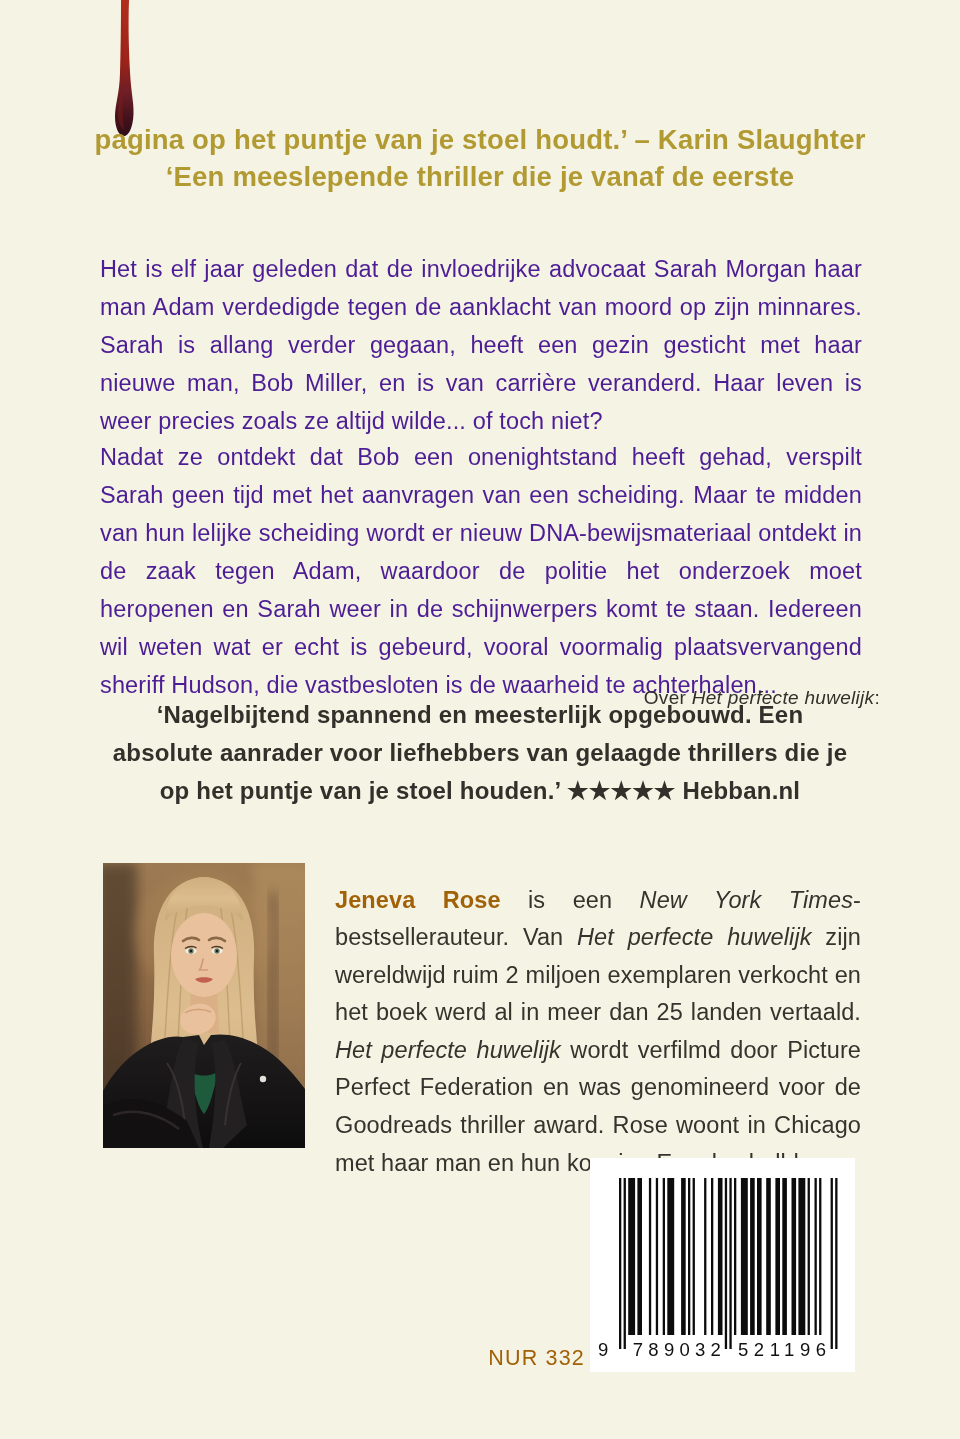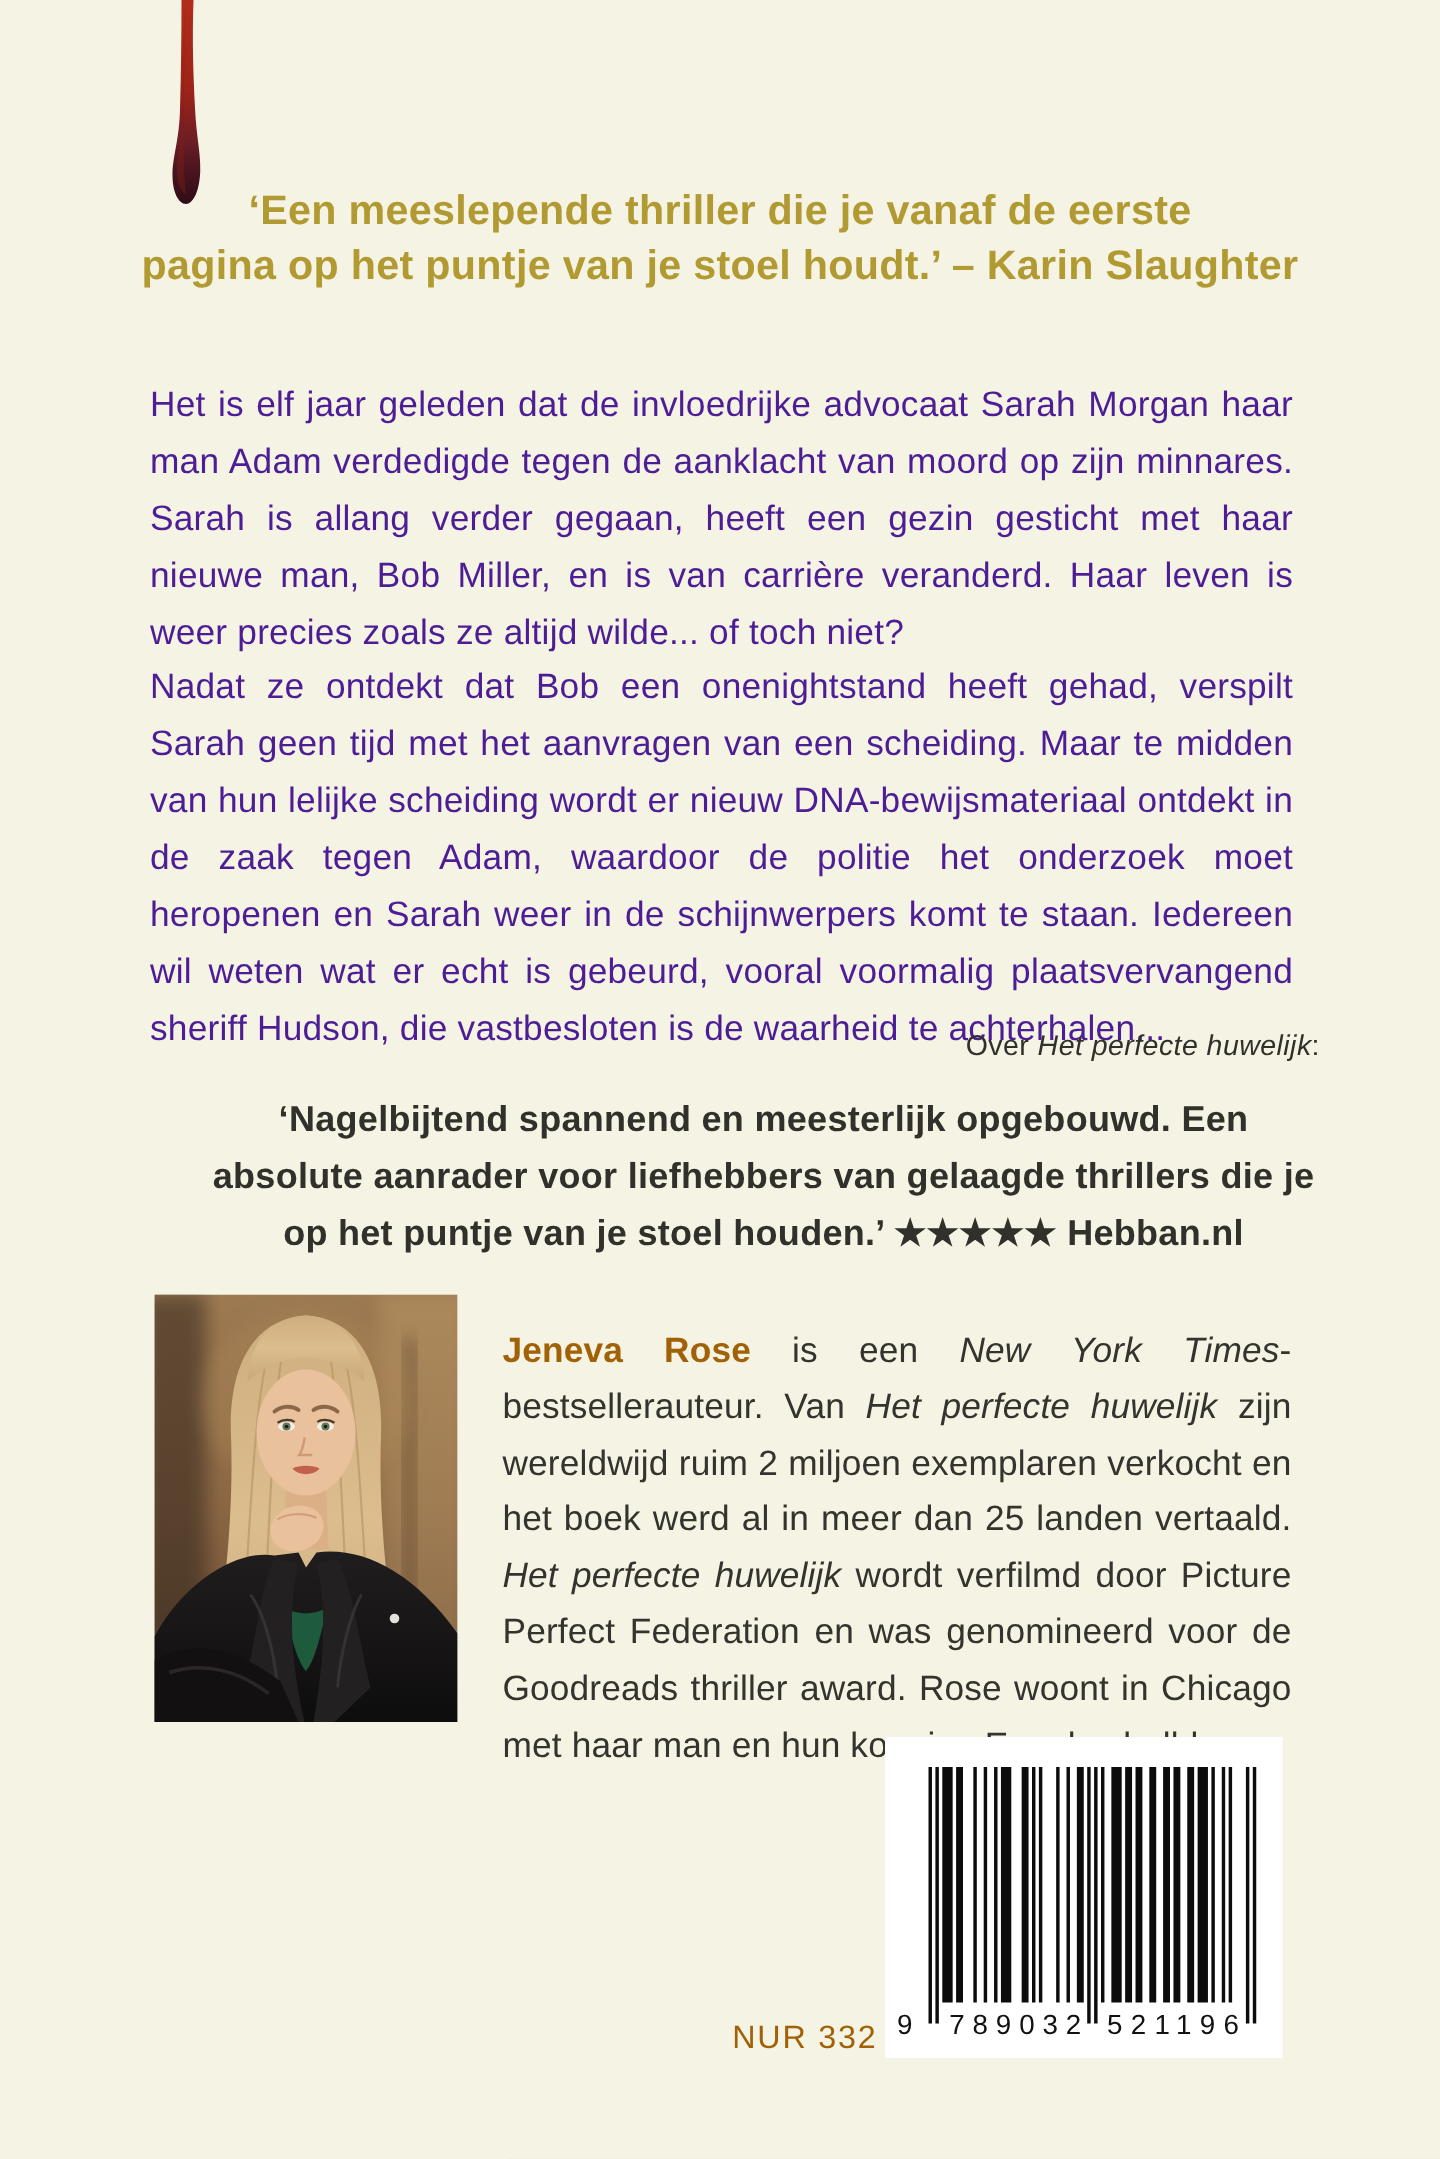--- a/index.html
+++ b/index.html
@@ -43,27 +43,26 @@
   .para2{top:414px;}
 
   
   .over-heading{
     left:80px;top:687px;width:800px;
     text-align:right;
     font-size:19px;
     letter-spacing:.3px;
   }
   .hebban-quote{
-    left:105px;top:728px;width:750px;
+    left:105px;top:696px;width:750px;
     text-align:center;
     font-weight:700;
     font-size:24px;
     line-height:38px;
     letter-spacing:.2px;
-    margin-left:29px;
   }
 
   
   .author-photo{
     left:103px;top:863px;width:202px;height:285px;
     display:block;
   }
   .author-bio{
     left:335px;top:858px;width:526px;
     font-size:23.5px;
@@ -104,22 +103,22 @@
         <stop offset="0.68" stop-color="#6e1e26"></stop>
         <stop offset="0.86" stop-color="#45121d"></stop>
         <stop offset="1" stop-color="#300d16"></stop>
       </linearGradient>
     </defs>
     <path fill="url(#bloodGrad)" d="M15 0 L23 0 C22 28 23 52 24 72 C25 92 28 103 27.5 114 C27 128 22.5 136 18 136 C13 136 9 128 9 117 C9 104 13.5 94 14 73 C14.7 48 15 24 15 0 Z"></path>
     <path fill="#7e1e16" opacity="0.45" d="M17 4 C17 40 16.5 70 16.5 95 C16.5 110 17 122 18 130 C14 127 12 121 12 115 C12 103 15.5 94 16 72 C16.4 48 16.6 22 17 4 Z"></path>
   </svg>
 
   <div class="abs top-quote">
+    <div>pagina op het puntje van je stoel houdt.’ – Karin Slaughter</div>
     <div>‘Een meeslepende thriller die je vanaf de eerste</div>
-    <div>pagina op het puntje van je stoel houdt.’ – Karin Slaughter</div>
   </div>
 
   <p class="abs para para1">Het is elf jaar geleden dat de invloedrijke advocaat Sarah Morgan haar man Adam verdedigde tegen de aanklacht van moord op zijn minnares. Sarah is allang verder gegaan, heeft een gezin gesticht met haar nieuwe man, Bob Miller, en is van carrière veranderd. Haar leven is weer precies zoals ze altijd wilde... of toch niet?</p>
   <p class="abs para para2">Nadat ze ontdekt dat Bob een onenightstand heeft gehad, verspilt Sarah geen tijd met het aanvragen van een scheiding. Maar te midden van hun lelijke scheiding wordt er nieuw DNA-bewijsmateriaal ontdekt in de zaak tegen Adam, waardoor de politie het onderzoek moet heropenen en Sarah weer in de schijnwerpers komt te staan. Iedereen wil weten wat er echt is gebeurd, vooral voormalig plaatsvervangend sheriff Hudson, die vastbesloten is de waarheid te achterhalen...</p>
 
   <div class="abs over-heading">Over <i>Het perfecte huwelijk</i>:</div>
   <div class="abs hebban-quote">‘Nagelbijtend spannend en meesterlijk opgebouwd. Een absolute aanrader voor liefhebbers van gelaagde thrillers die je op het puntje van je stoel houden.’ ★★★★★ Hebban.nl</div>
 
   <svg class="abs author-photo" viewBox="0 0 202 285">
     <defs>

